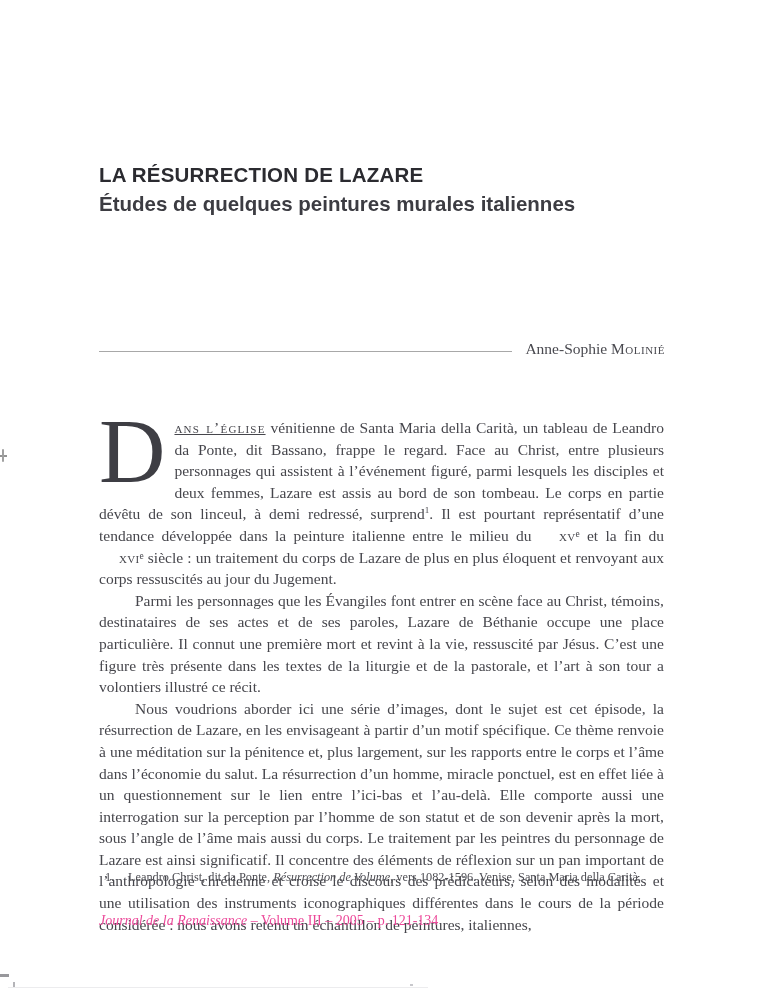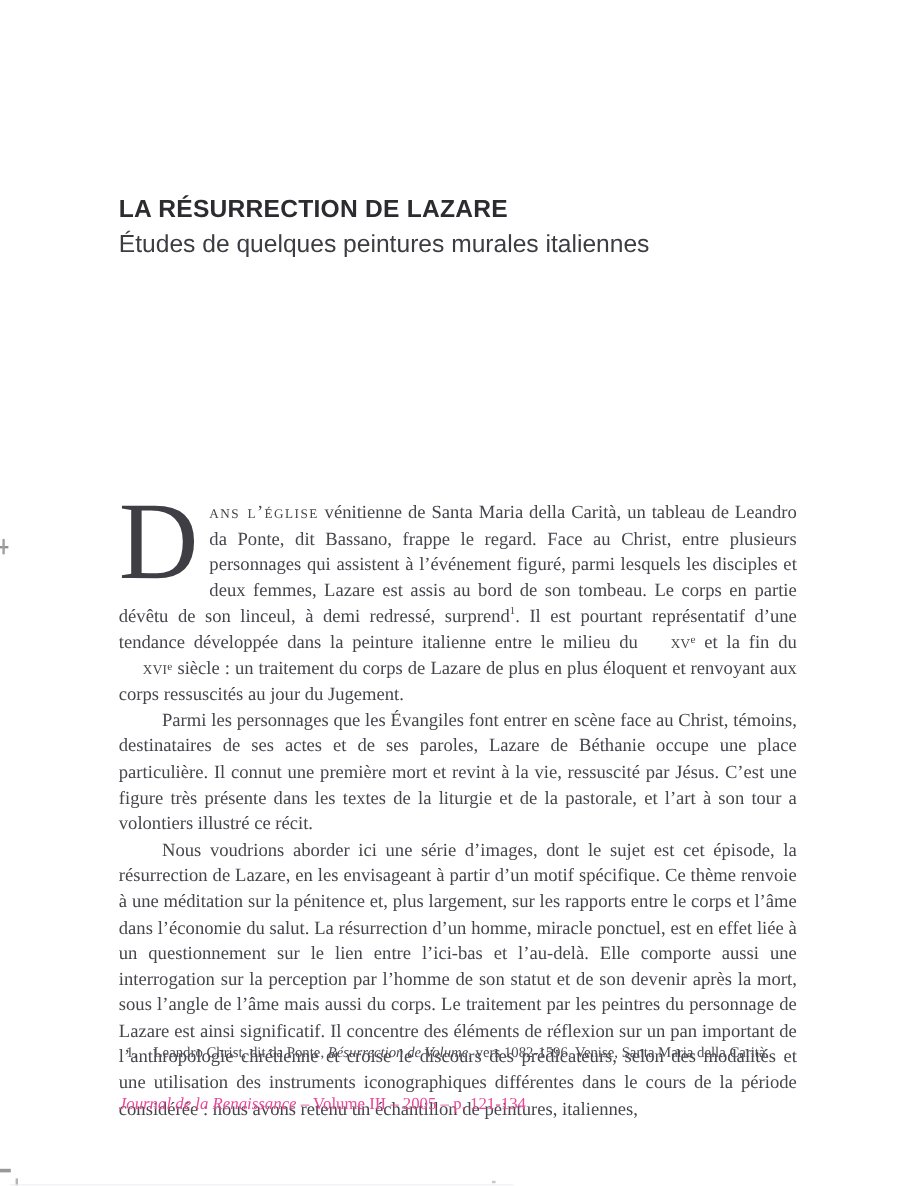--- a/index.html
+++ b/index.html
@@ -25,21 +25,21 @@
   }
   .title-main {
     font-size: 20.5px;
     font-weight: 700;
     line-height: 29px;
     letter-spacing: 0.2px;
     color: #2b2b30;
   }
   .title-sub {
     font-size: 20.5px;
-    font-weight: 400;
+    font-weight: 700;
     line-height: 30px;
     color: #3c3c42;
   }
 
   
   .author-row {
     position: absolute;
     left: 99px;
     top: 340px;
     width: 566px;
@@ -78,20 +78,21 @@
     float: left;
     font-size: 92px;
     line-height: 64px;
     height: 64px;
     padding: 2px 9px 0 0;
     color: #3e3e44;
   }
   .lead-sc {
     font-variant: small-caps;
     letter-spacing: 1.2px;
+    text-decoration: underline;
   }
   sup.note-ref {
     font-size: 9px;
     line-height: 0;
     vertical-align: 6px;
   }
   .sc-century { font-variant: small-caps; letter-spacing: 0.3px; margin-left: 20px; }
   sup.ord {
     font-size: 9.5px;
     line-height: 0;
@@ -140,20 +141,24 @@
 </head>
 <body>
 
 <div class="page">
 
   <header class="title-block">
     <div class="title-main">LA RÉSURRECTION DE LAZARE</div>
     <div class="title-sub">Études de quelques peintures murales italiennes</div>
   </header>
 
+  <div class="author-row">
+    <div class="author-rule"></div>
+    <div class="author-name"><span>Anne-Sophie </span><span class="sc">Molinié</span></div>
+  </div>
 
   <main class="body-text">
     <p><span class="drop-cap">D</span><span class="lead-sc">ans l’église</span><span> vénitienne de Santa Maria della Carità, un tableau de Leandro da Ponte, dit Bassano, frappe le regard. Face au Christ, entre plusieurs personnages qui assistent à l’événement figuré, parmi lesquels les disciples et deux femmes, Lazare est assis au bord de son tombeau. Le corps en partie dévêtu de son linceul, à demi redressé, surprend</span><sup class="note-ref">1</sup><span>. Il est pourtant représentatif d’une tendance développée dans la peinture italienne entre le milieu du </span><span class="sc-century">xv</span><sup class="ord">e</sup><span> et la fin du </span><span class="sc-century">xvi</span><sup class="ord">e</sup><span> siècle : un traitement du corps de Lazare de plus en plus éloquent et renvoyant aux corps ressuscités au jour du Jugement.</span></p>
     <p class="indent">Parmi les personnages que les Évangiles font entrer en scène face au Christ, témoins, destinataires de ses actes et de ses paroles, Lazare de Béthanie occupe une place particulière. Il connut une première mort et revint à la vie, ressuscité par Jésus. C’est une figure très présente dans les textes de la liturgie et de la pastorale, et l’art à son tour a volontiers illustré ce récit.</p>
     <p class="indent">Nous voudrions aborder ici une série d’images, dont le sujet est cet épisode, la résurrection de Lazare, en les envisageant à partir d’un motif spécifique. Ce thème renvoie à une méditation sur la pénitence et, plus largement, sur les rapports entre le corps et l’âme dans l’économie du salut. La résurrection d’un homme, miracle ponctuel, est en effet liée à un questionnement sur le lien entre l’ici-bas et l’au-delà. Elle comporte aussi une interrogation sur la perception par l’homme de son statut et de son devenir après la mort, sous l’angle de l’âme mais aussi du corps. Le traitement par les peintres du personnage de Lazare est ainsi significatif. Il concentre des éléments de réflexion sur un pan important de l’anthropologie chrétienne et croise le discours des prédicateurs, selon des modalités et une utilisation des instruments iconographiques différentes dans le cours de la période considérée : nous avons retenu un échantillon de peintures, italiennes,</p>
   </main>
 
   <div class="footnote">
     <span class="fn-num">1.</span>
     <span class="fn-text"><span>Leandro Christ, dit da Ponte, </span><span class="it">Résurrection de Volume</span><span>, vers 1082-1596. Venise, Santa Maria della Carità.</span></span>

